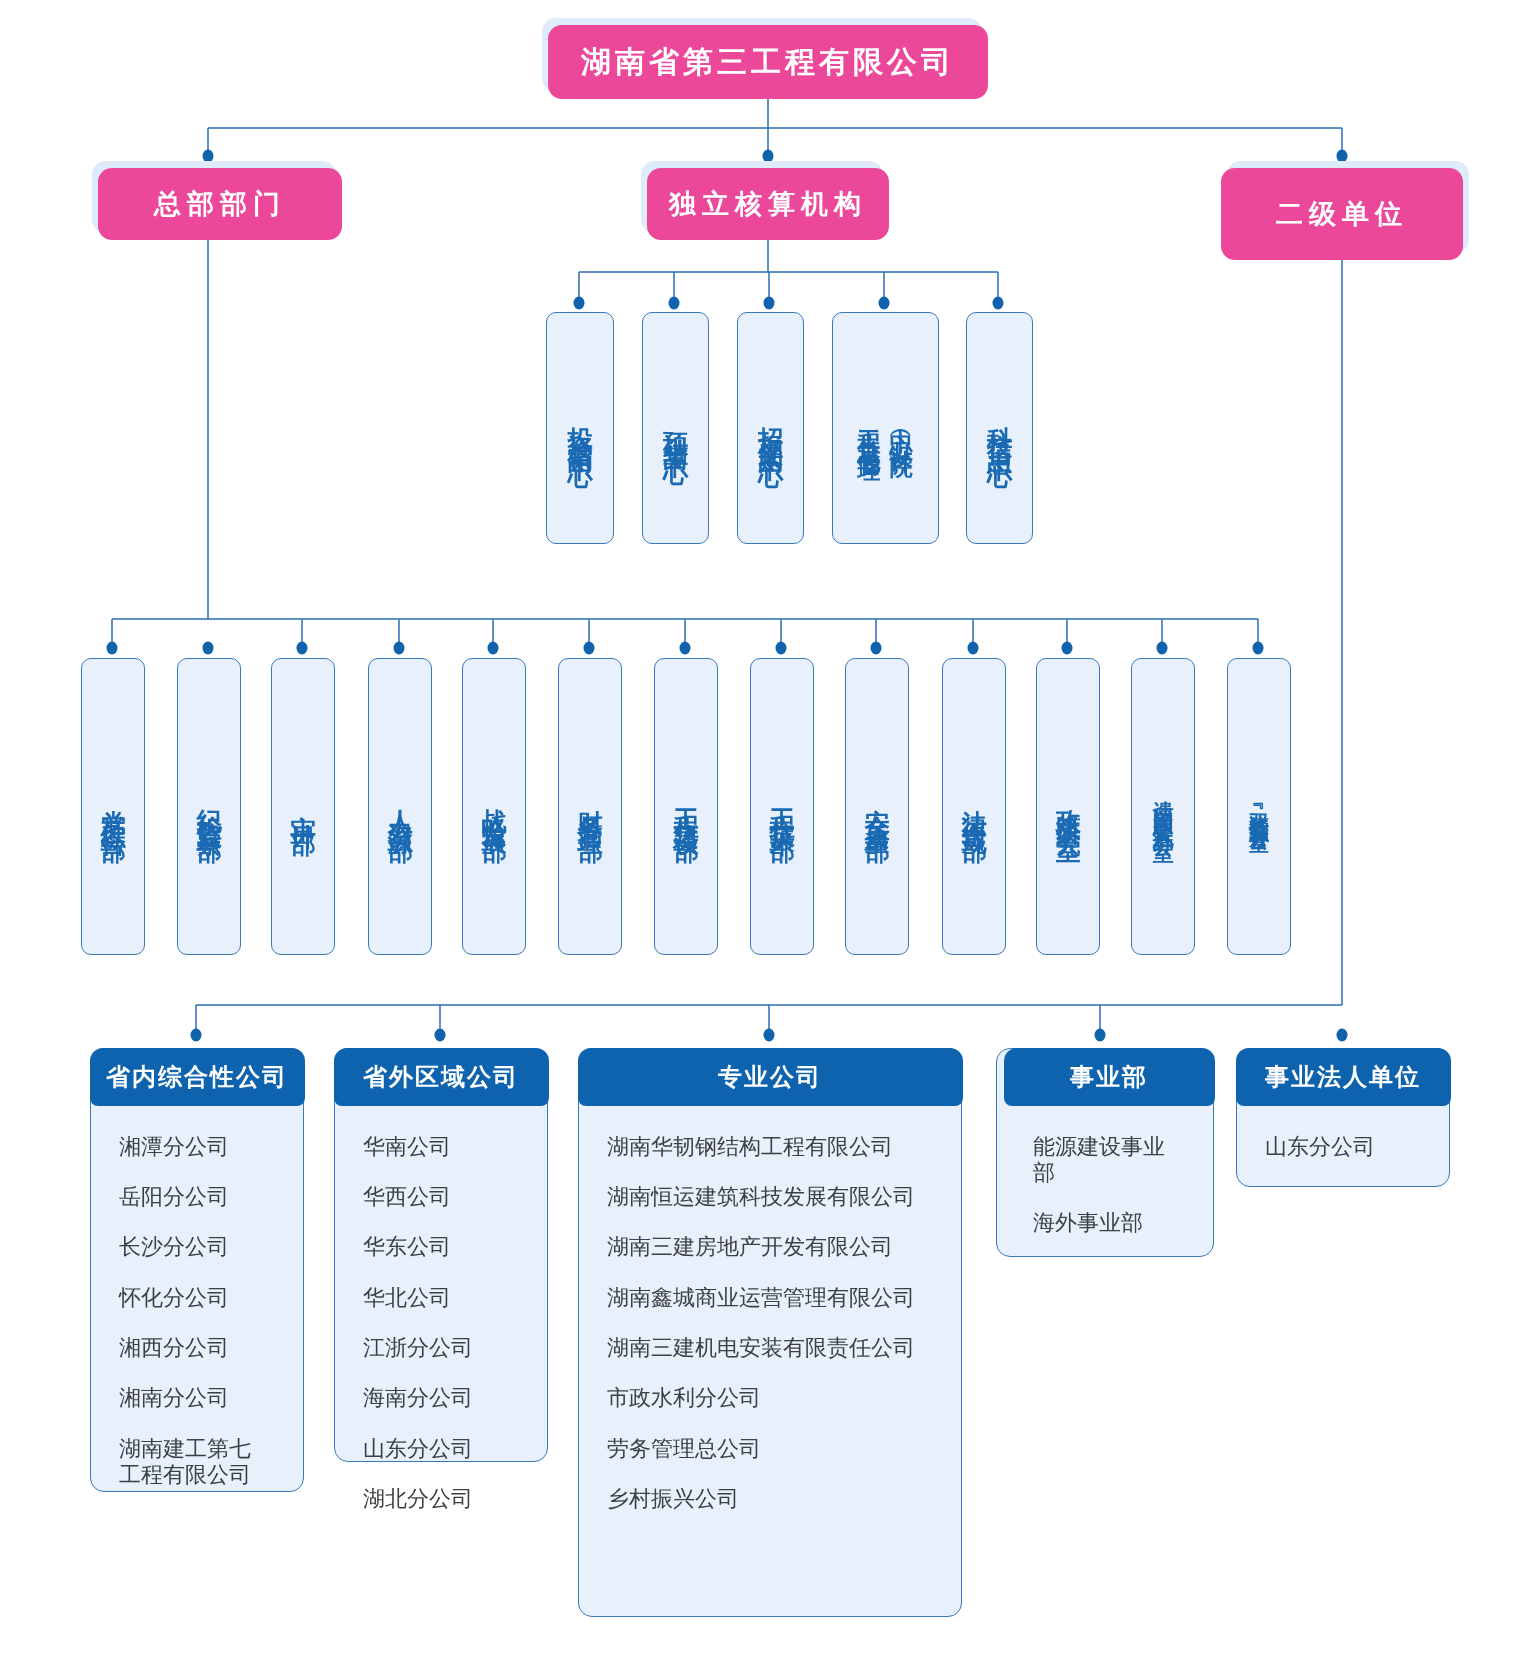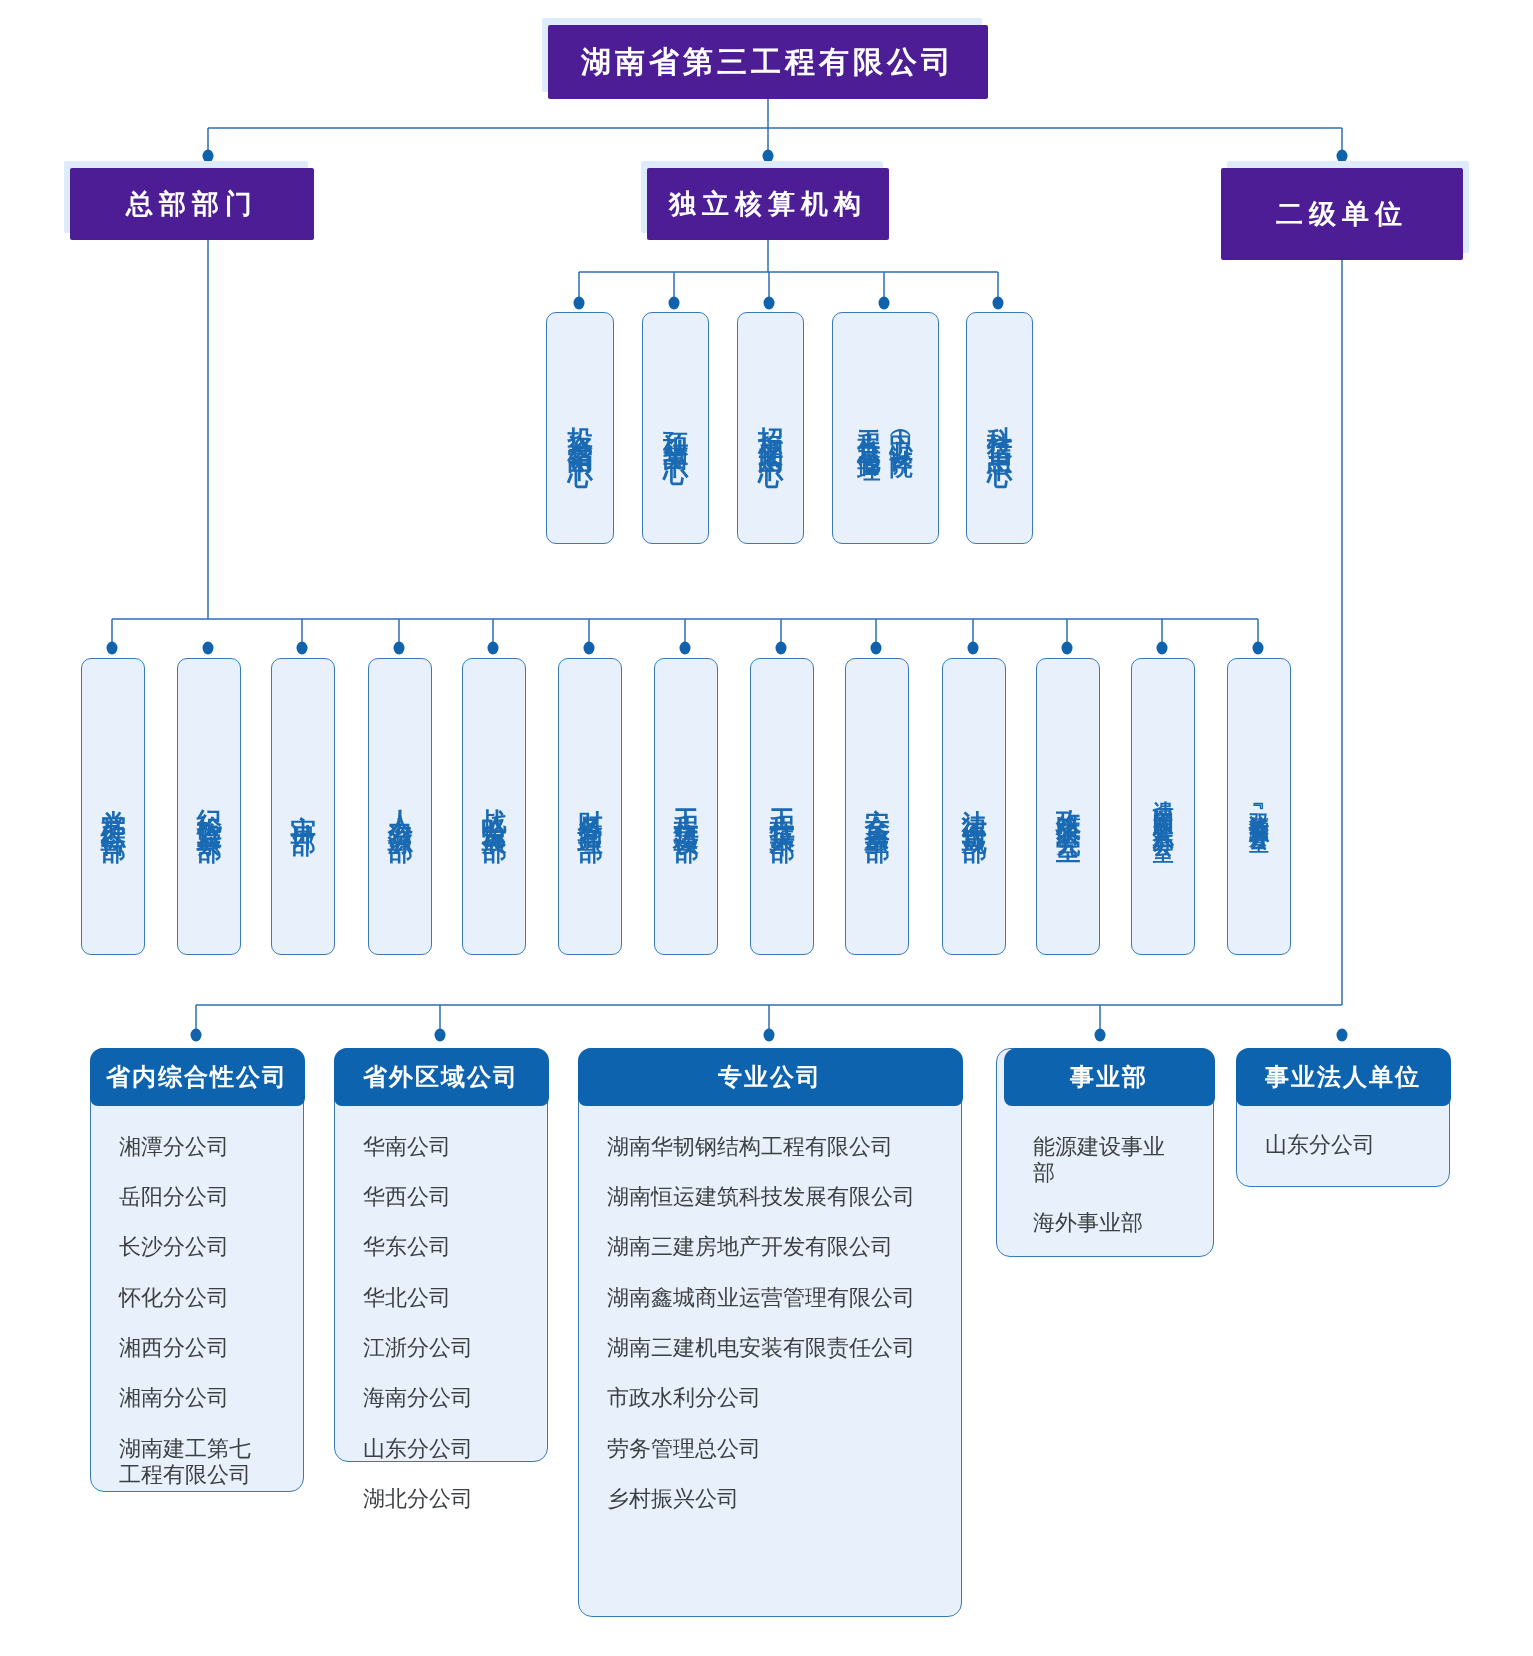--- a/index.html
+++ b/index.html
@@ -3,22 +3,22 @@
 <meta charset="utf-8">
 <style>
   html,body{margin:0;padding:0;background:#ffffff;}
   .canvas{
     position:relative;width:1533px;height:1656px;background:#ffffff;
     font-family:"Liberation Sans","DejaVu Sans",sans-serif;overflow:hidden;
   }
   svg.wires{position:absolute;left:0;top:0;z-index:0;}
   
   .hdr{
-    position:absolute;z-index:1;background:#4c1d95;color:#ffffff;
-    border-radius:2px;display:flex;align-items:center;justify-content:center;
+    position:absolute;z-index:1;background:#ec4899;color:#ffffff;
+    border-radius:14px;display:flex;align-items:center;justify-content:center;
     font-weight:bold;box-shadow:-6px -7px 0 #ddebfb;
   }
   .hdr.sr{box-shadow:6px -7px 0 #ddebfb;}
   .hdr.root{font-size:30px;letter-spacing:4px;}
   .hdr.lvl2{font-size:27px;letter-spacing:6px;}
   
   .vbox{
     position:absolute;z-index:1;background:#e8f1fb;border:1.5px solid #3a79b8;
     border-radius:10px;display:flex;align-items:center;justify-content:center;
   }
@@ -87,21 +87,21 @@
         <ellipse cx="769" cy="1035" rx="5.5" ry="6.5"></ellipse>
         <ellipse cx="1100" cy="1035" rx="5.5" ry="6.5"></ellipse>
         <ellipse cx="1342" cy="1035" rx="5.5" ry="6.5"></ellipse>
     </g>
   </svg>
 
   <div class="hdr root" style="left:548px;top:25px;width:440px;height:74px;">
     <span>湖南省第三工程有限公司</span>
   </div>
 
-  <div class="hdr lvl2" style="left:70px;top:168px;width:244px;height:72px;">
+  <div class="hdr lvl2" style="left:98px;top:168px;width:244px;height:72px;">
     <span>总部部门</span>
   </div>
   <div class="hdr lvl2" style="left:647px;top:168px;width:242px;height:72px;">
     <span>独立核算机构</span>
   </div>
   <div class="hdr lvl2 sr" style="left:1221px;top:168px;width:242px;height:92px;">
     <span>二级单位</span>
   </div>
 
   <div class="vbox" style="left:546px;top:312px;width:66px;height:230px;">
@@ -212,21 +212,21 @@
   <div class="card" style="left:996px;top:1048px;width:208px;height:207px;padding-left:8px;">
     <div class="chdr">
       <span>事业部</span>
     </div>
     <div class="items">
       <div class="item">能源建设事业部</div>
       <div class="item">海外事业部</div>
     </div>
   </div>
 
-  <div class="card" style="left:1236px;top:1048px;width:212px;height:137px;font-family:Liberation Mono, monospace;">
+  <div class="card" style="left:1236px;top:1048px;width:212px;height:137px;">
     <div class="chdr">
       <span>事业法人单位</span>
     </div>
     <div class="items">
       <div class="item">山东分公司</div>
     </div>
   </div>
 
 </div>
 

